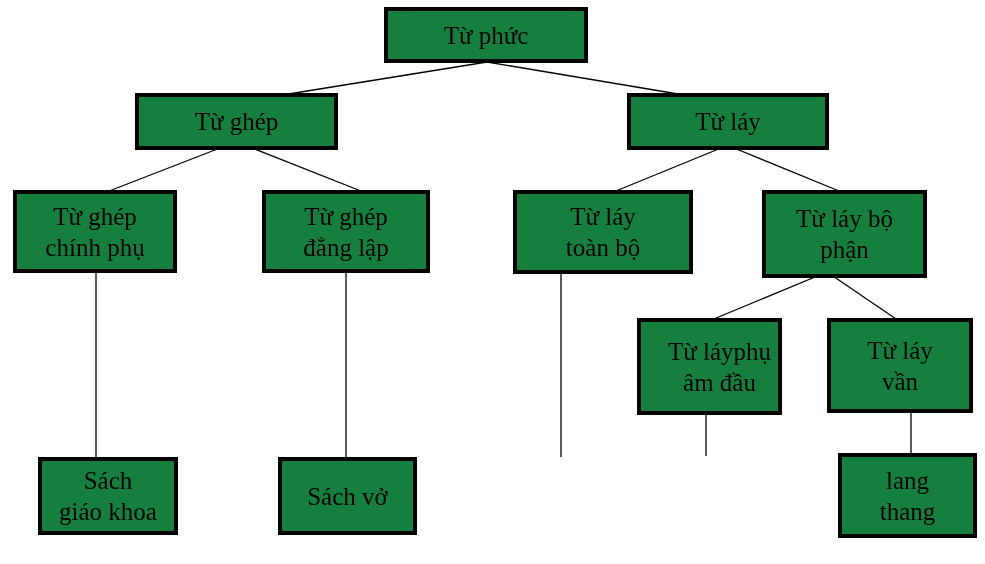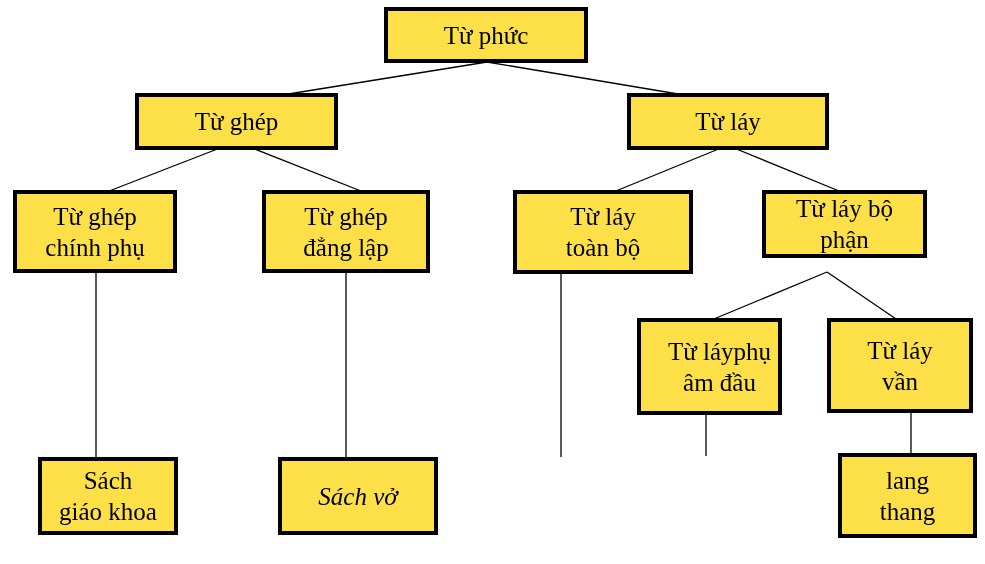--- a/index.html
+++ b/index.html
@@ -16,41 +16,41 @@
     overflow: hidden;
   }
   svg.edges {
     position: absolute; left: 0; top: 0;
     width: 985px; height: 564px;
   }
   svg.edges line { stroke: #000000; stroke-width: 1.3; }
   .node {
     position: absolute;
     border: 4px solid #000000;
-    background: #fde047;
+    background: #15803d;
     display: flex;
     align-items: center;
     justify-content: center;
     text-align: center;
     font-size: 25px;
     line-height: 31px;
     white-space: pre-line;
   }
   
   .n-tu-phuc            { left: 384px; top:   7px; width: 204px; height:  56px; }
   .n-tu-ghep            { left: 135px; top:  93px; width: 203px; height:  57px; }
   .n-tu-lay             { left: 627px; top:  93px; width: 202px; height:  57px; }
   .n-tu-ghep-chinh-phu  { left:  13px; top: 190px; width: 164px; height:  83px; }
   .n-tu-ghep-dang-lap   { left: 262px; top: 190px; width: 168px; height:  83px; }
   .n-tu-lay-toan-bo     { left: 513px; top: 190px; width: 180px; height:  84px; }
-  .n-tu-lay-bo-phan     { left: 762px; top: 190px; width: 165px; height:  68px; }
+  .n-tu-lay-bo-phan     { left: 762px; top: 190px; width: 165px; height:  88px; }
   .n-tu-lay-phu-am-dau  { left: 637px; top: 318px; width: 145px; height:  97px; padding-left: 20px; }
   .n-tu-lay-van         { left: 827px; top: 318px; width: 146px; height:  95px; }
   .n-sach-giao-khoa     { left:  38px; top: 457px; width: 140px; height:  78px; }
-  .n-sach-vo            { left: 278px; top: 457px; width: 160px; height:  78px; font-style: italic; }
+  .n-sach-vo            { left: 278px; top: 457px; width: 139px; height:  78px; }
   .n-tham-tham          { left: 462px; top: 455px; width: 136px; height:  80px; }
   .n-rac-roi            { left: 635px; top: 454px; width: 137px; height:  83px; }
   .n-lang-thang         { left: 838px; top: 453px; width: 139px; height:  85px; }
 </style>
 </head>
 <body>
 
 <div class="canvas">
 
   <svg class="edges" viewBox="0 0 985 564" xmlns="http://www.w3.org/2000/svg">

